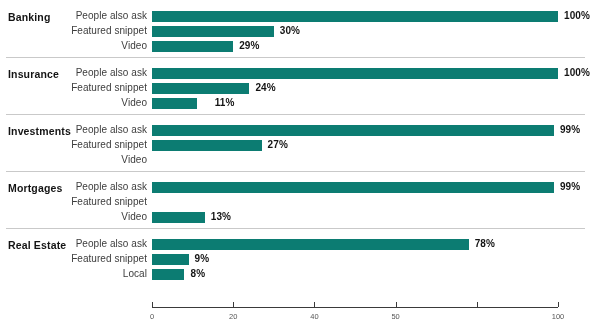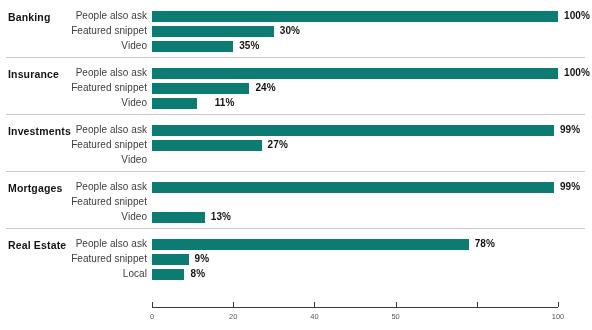--- a/index.html
+++ b/index.html
@@ -140,21 +140,21 @@
         <div class="row-label">Featured snippet</div>
         <div class="bar-track">
           <div class="bar" style="width: 121.8px; background: rgb(12, 124, 114);"></div>
           <div class="bar-value" style="left: 127.8px;">30%</div>
         </div>
       </div>
       <div class="row" style="top: 39px;">
         <div class="row-label">Video</div>
         <div class="bar-track">
           <div class="bar" style="width: 81.2px; background: rgb(12, 124, 114);"></div>
-          <div class="bar-value" style="left: 87.2px;">35%</div>
+          <div class="bar-value" style="left: 87.2px;">29%</div>
         </div>
       </div>
     </div>
     <div class="group" style="top: 57px; position: absolute;">
       <div class="group-sep" style="background: rgb(201, 201, 201);"></div>
       <div class="group-label">Insurance</div>
       <div class="row" style="top: 9px;">
         <div class="row-label">People also ask</div>
         <div class="bar-track">
           <div class="bar" style="width: 406px; background: rgb(12, 124, 114);"></div>

